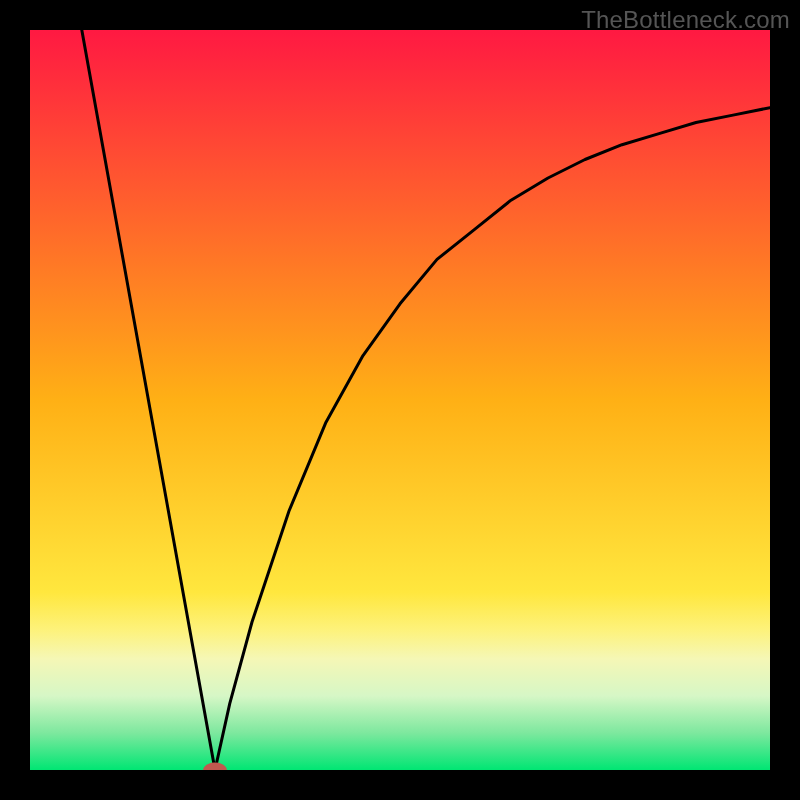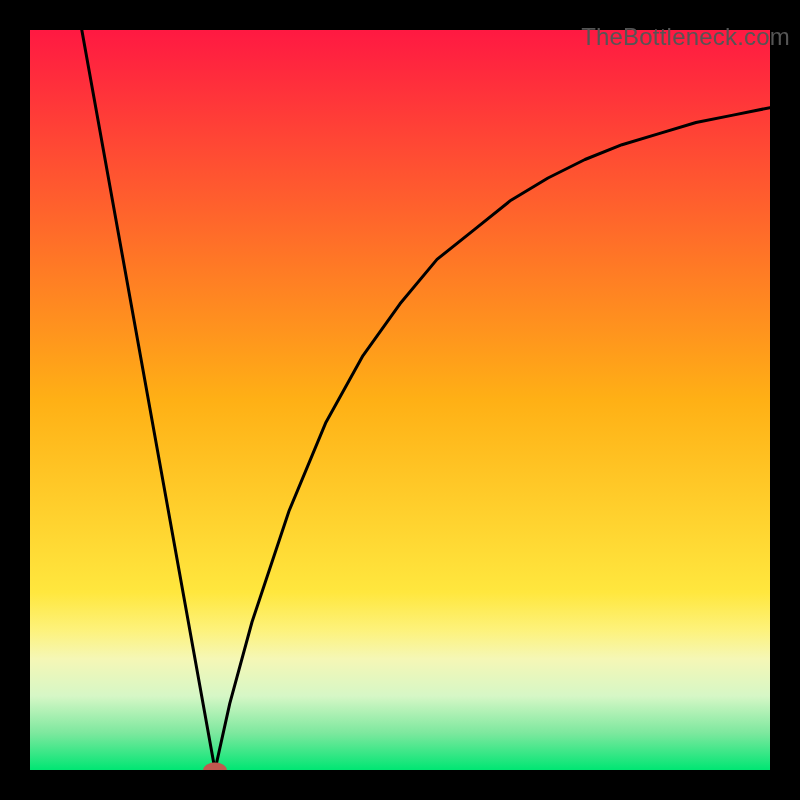--- a/index.html
+++ b/index.html
@@ -16,21 +16,21 @@
     width: 800px;
     height: 800px;
   }
   svg {
     position: absolute;
     top: 0;
     left: 0;
   }
   .attribution {
     position: absolute;
-    top: 23px;
+    top: 6px;
     right: 10px;
     color: #555;
     font-size: 24px;
     font-weight: 500;
     letter-spacing: 0.2px;
   }
 </style>
 </head>
 <body>
 

